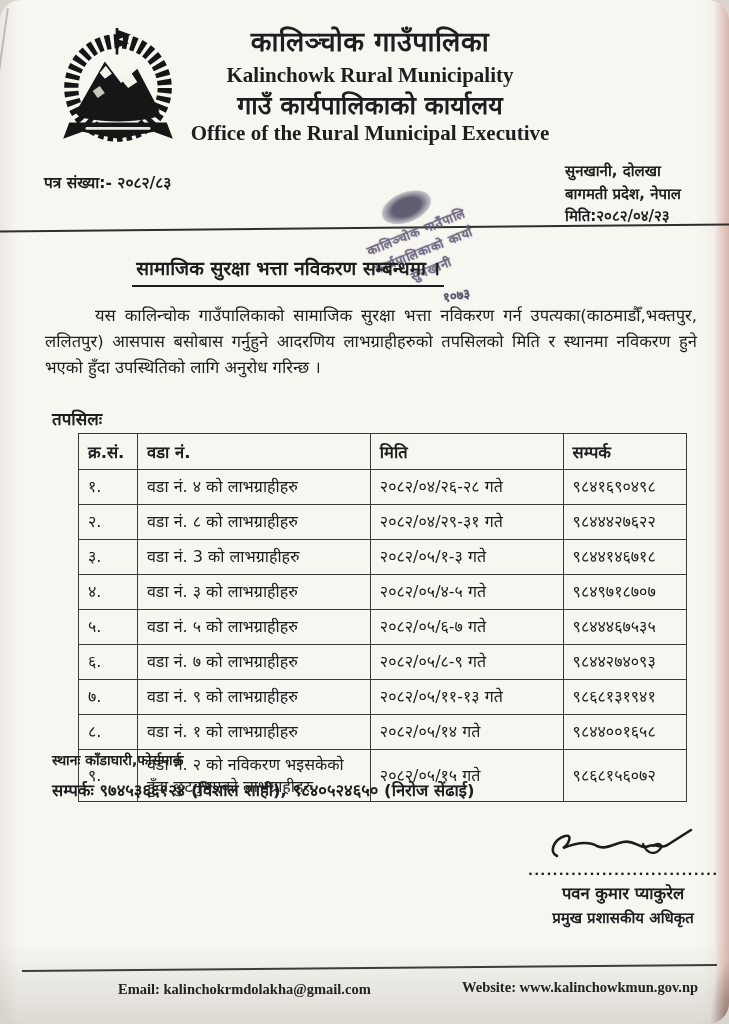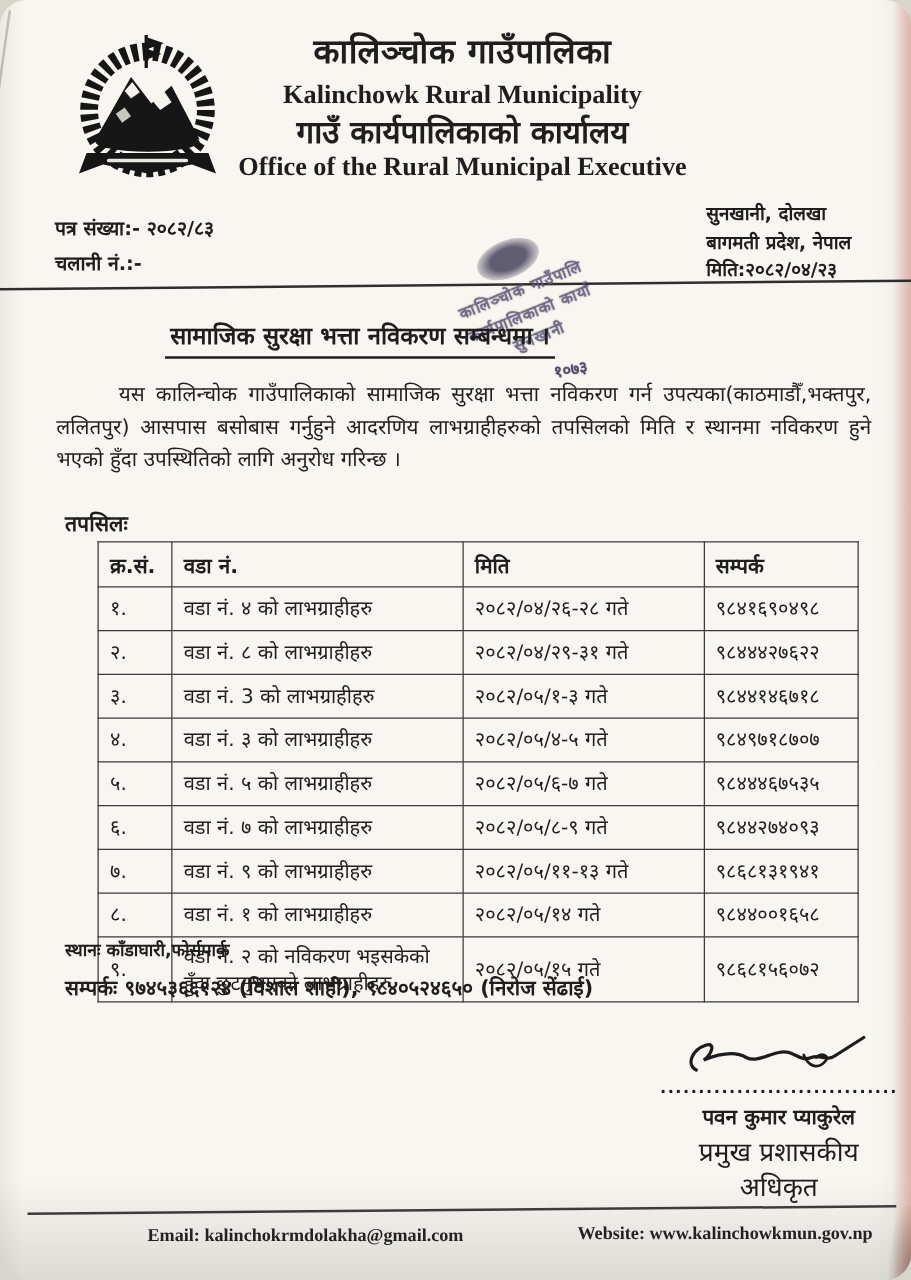--- a/index.html
+++ b/index.html
@@ -53,21 +53,21 @@
   table.schedule td{height:26px;line-height:1.35;}
   table.schedule td.c2, table.schedule td.c3{white-space:nowrap;}
   
   .loc-line{position:absolute;left:52px;top:750px;font-size:14px;font-weight:600;}
   .con-line{position:absolute;left:52px;top:778px;font-size:16.5px;font-weight:600;}
   
   .sig-block{position:absolute;left:528px;top:822px;width:190px;text-align:center;}
   .sig-scribble{display:block;margin:0 auto -4px auto;}
   .sig-dots{font-size:13px;letter-spacing:1.2px;font-weight:bold;line-height:1;white-space:nowrap;}
   .sig-name{font-size:16.5px;font-weight:600;margin-top:4px;}
-  .sig-title{font-size:21px;font-weight:400;margin-top:3px;}
+  .sig-title{font-size:15px;font-weight:700;margin-top:3px;}
   
   .rule-footer{position:absolute;left:22px;top:967px;width:695px;height:2px;background:#3c3c3c;transform:rotate(-0.5deg);}
   .page-footer{position:absolute;left:0;top:981px;width:729px;font-family:"Liberation Serif",serif;
     font-size:14.5px;font-weight:bold;color:#222;}
   .f-email{position:absolute;left:118px;top:0;}
   .f-web{position:absolute;left:462px;top:-2px;}
 </style>
 </head>
 <body>
 
@@ -93,21 +93,20 @@
 
   <div class="header-text">
     <div class="h-np1">कालिञ्चोक गाउँपालिका</div>
     <div class="h-en1">Kalinchowk Rural Municipality</div>
     <div class="h-np2">गाउँ कार्यपालिकाको कार्यालय</div>
     <div class="h-en2">Office of the Rural Municipal Executive</div>
   </div>
 
   <div class="meta-left">
     <div>पत्र संख्या:- २०८२/८३</div>
-    <div>चलानी नं.:-</div>
   </div>
   <div class="meta-right">
     <div>सुनखानी, दोलखा</div>
     <div>बागमती प्रदेश, नेपाल</div>
     <div>मिति:२०८२/०४/२३</div>
   </div>
 
   <div class="rule-main"></div>
 
   <div class="stamp">

